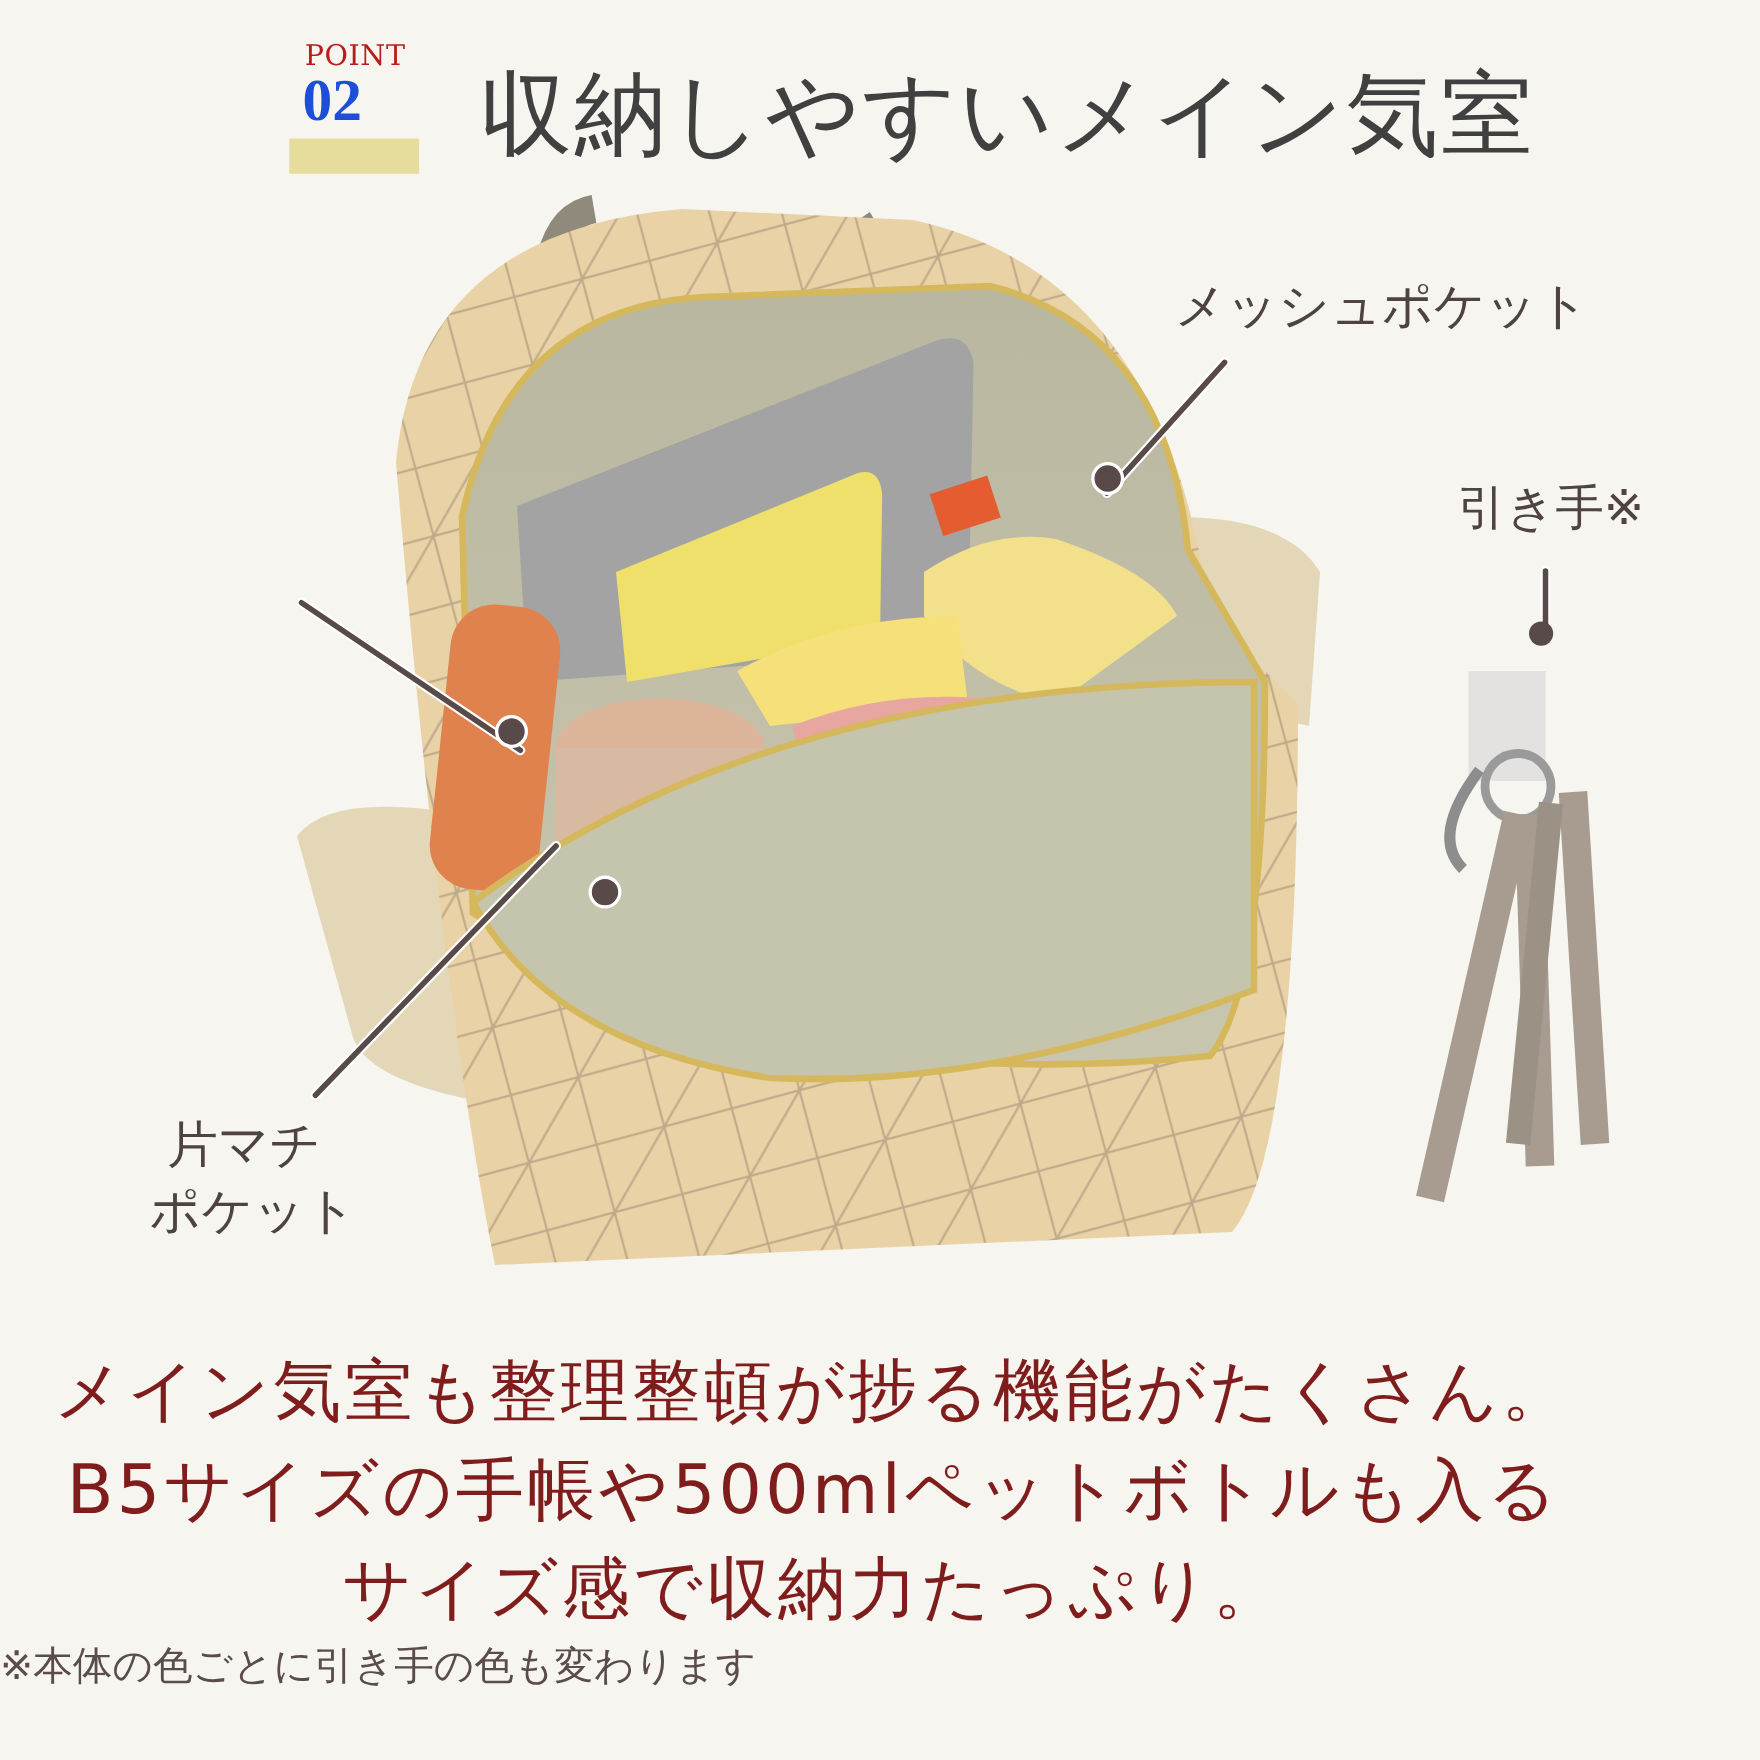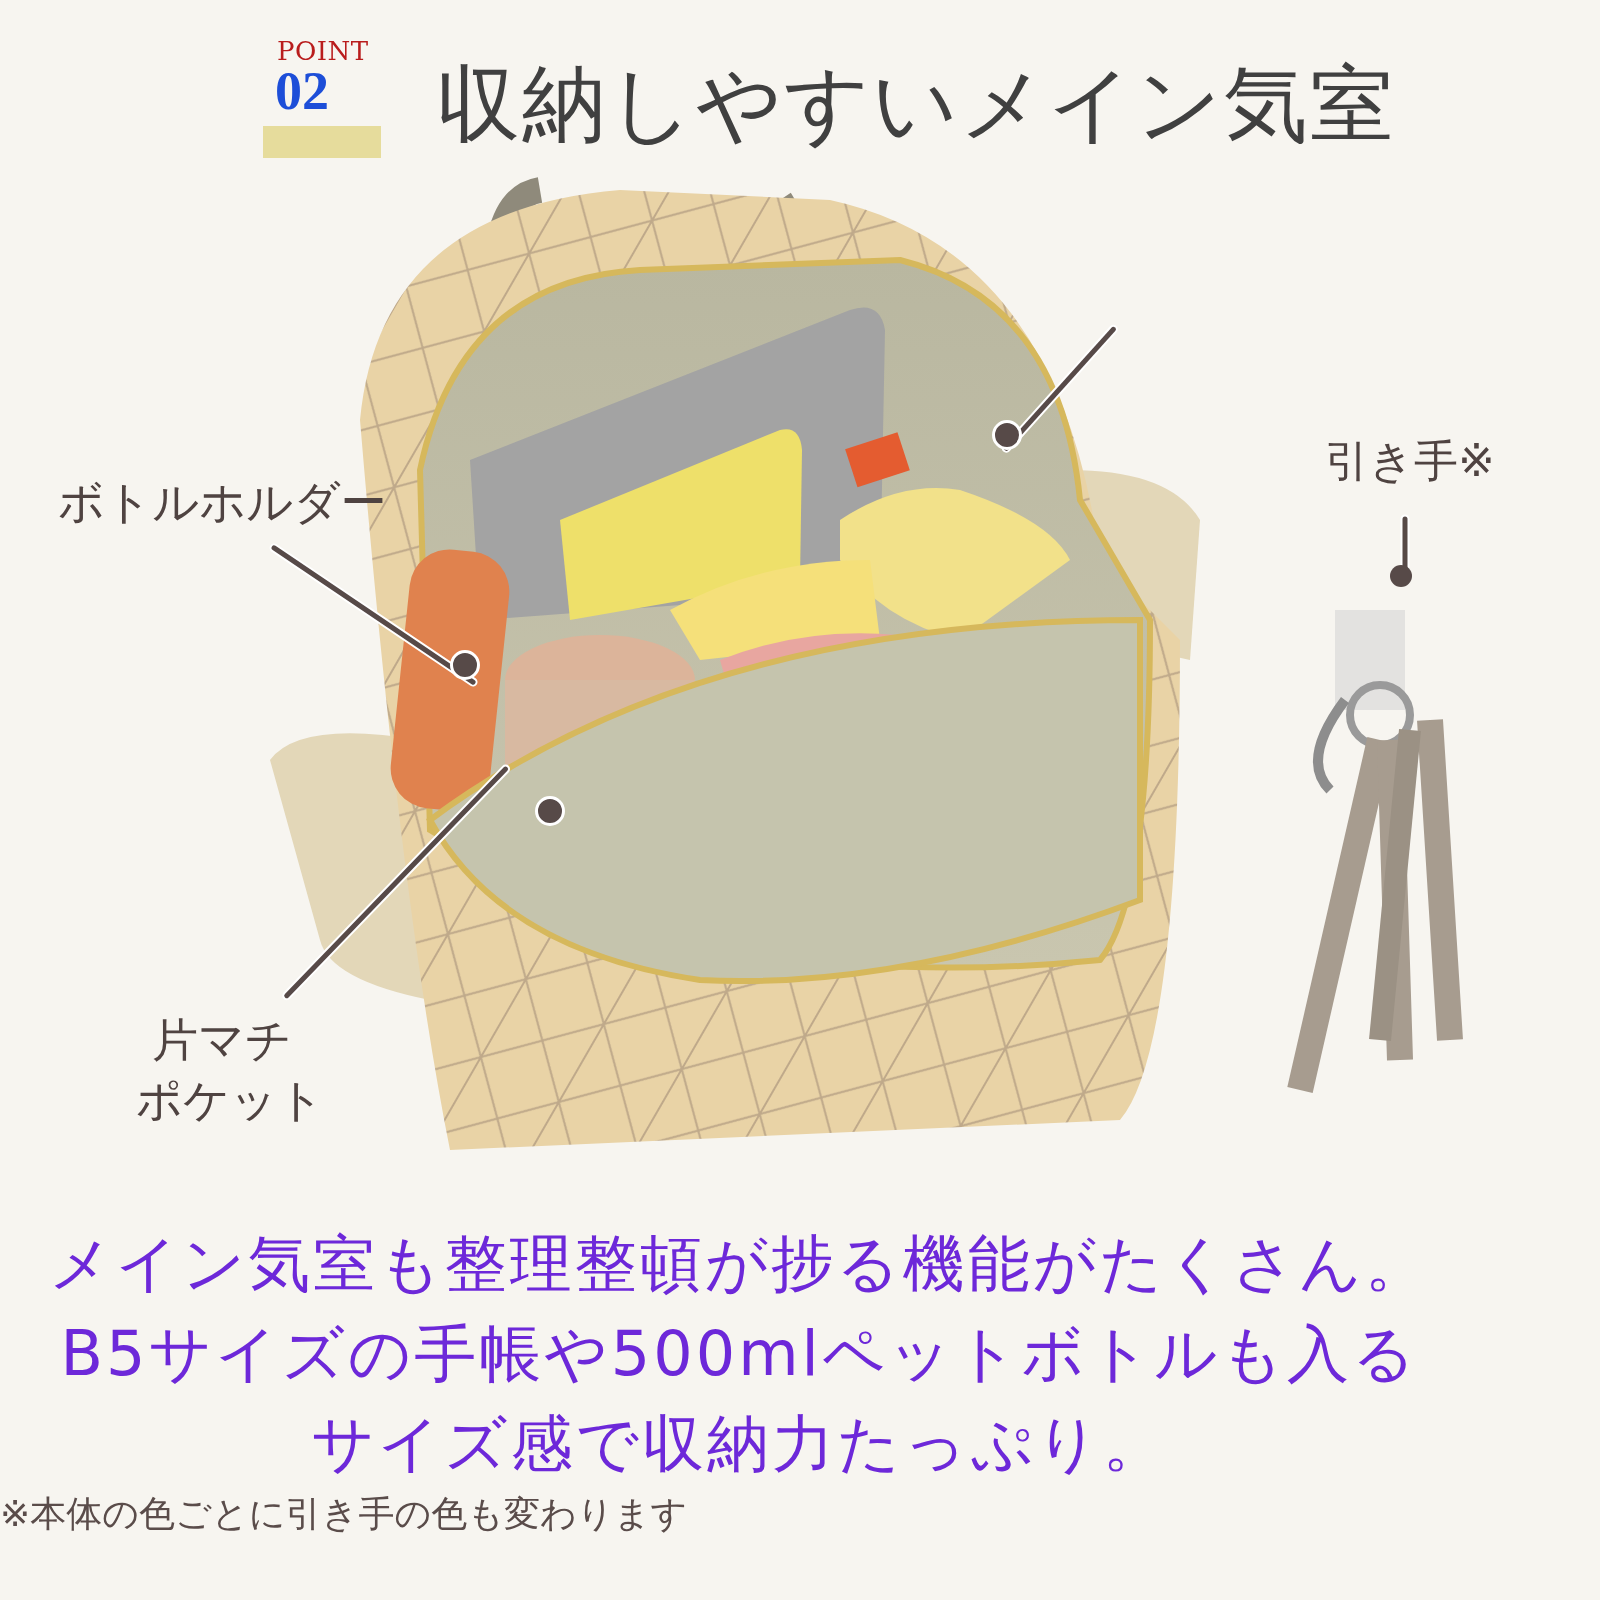--- a/index.html
+++ b/index.html
@@ -13,21 +13,21 @@
   .point-label { position:absolute; left:14px; top:0; font-family:"DejaVu Serif", serif; font-size:26px; letter-spacing:0.5px; color:#b91c1c; }
   .point-bar { position:absolute; left:0; top:90px; width:118px; height:32px; background:#e6dc9c; }
   .point-num { position:absolute; left:12px; top:28px; font-family:"Liberation Serif", serif; font-weight:bold; font-size:54px; line-height:1; color:#1d4ed8; }
   .title { position:absolute; left:436px; top:48px; font-size:84px; font-weight:normal; letter-spacing:2px; color:#404040; white-space:nowrap; }
 
   .scene { position:absolute; left:0; top:170px; width:1600px; height:1010px; }
   .callout-text { position:absolute; font-size:46px; color:#4f4341; white-space:nowrap; }
   .leader { position:absolute; background:#574a48; height:5px; transform-origin:0 50%; border-radius:3px; box-shadow:0 0 0 2px #fff; }
   .dot { position:absolute; width:24px; height:24px; border-radius:50%; background:#574a48; border:3px solid #fff; }
 
-  .body-text { position:absolute; left:0; width:1479px; text-align:center; font-size:62px; color:#6d28d9; letter-spacing:3px; white-space:nowrap; }
+  .body-text { position:absolute; left:0; width:1479px; text-align:center; font-size:62px; color:#7f1d1d; letter-spacing:3px; white-space:nowrap; }
   .note { position:absolute; left:0; width:1600px; top:1490px; font-size:36px; color:#5a4c4a; }
 </style>
 </head>
 <body>
 
 <div class="point-badge">
   <div class="point-bar"></div>
   <div class="point-label">POINT</div>
   <div class="point-num">02</div>
 </div>
@@ -79,24 +79,24 @@
 
     <rect x="1335" y="610" width="70" height="100" fill="#cfcfcf" opacity="0.5"></rect>
     <circle cx="1380" cy="715" r="30" fill="none" stroke="#9a9a9a" stroke-width="8"></circle>
     <path d="M1345 700 Q1300 760 1330 790" stroke="#8d8d8d" stroke-width="10" fill="none"></path>
     <path d="M1380 740 L1300 1090" stroke="#a79c8f" stroke-width="26"></path>
     <path d="M1390 740 L1400 1060" stroke="#a79c8f" stroke-width="26"></path>
     <path d="M1430 720 L1450 1040" stroke="#a79c8f" stroke-width="26"></path>
     <path d="M1410 730 L1380 1040" stroke="#9b9184" stroke-width="22"></path>
   </svg>
 
+  <div class="callout-text" style="left:1068px;top:78px">メッシュポケット</div>
   <div class="leader" style="left:1115px;top:155px;width:165px;transform:rotate(132deg)"></div>
   <div class="dot" style="left:992px;top:250px"></div>
 
-  <div class="callout-text" style="left:58px;top:302px">ボトルホルダー</div>
   <div class="leader" style="left:272px;top:374px;width:245px;transform:rotate(34deg)"></div>
   <div class="dot" style="left:450px;top:480px"></div>
 
   <div class="callout-text" style="left:152px;top:840px">片マチ</div>
   <div class="callout-text" style="left:136px;top:900px">ポケット</div>
   <div class="leader" style="left:285px;top:825px;width:320px;transform:rotate(-46deg)"></div>
   <div class="dot" style="left:535px;top:626px"></div>
 
   <div class="callout-text" style="left:1325px;top:262px;font-size:44px">引き手※</div>
   <div class="leader" style="left:1405px;top:344px;width:60px;transform:rotate(90deg)"></div>

